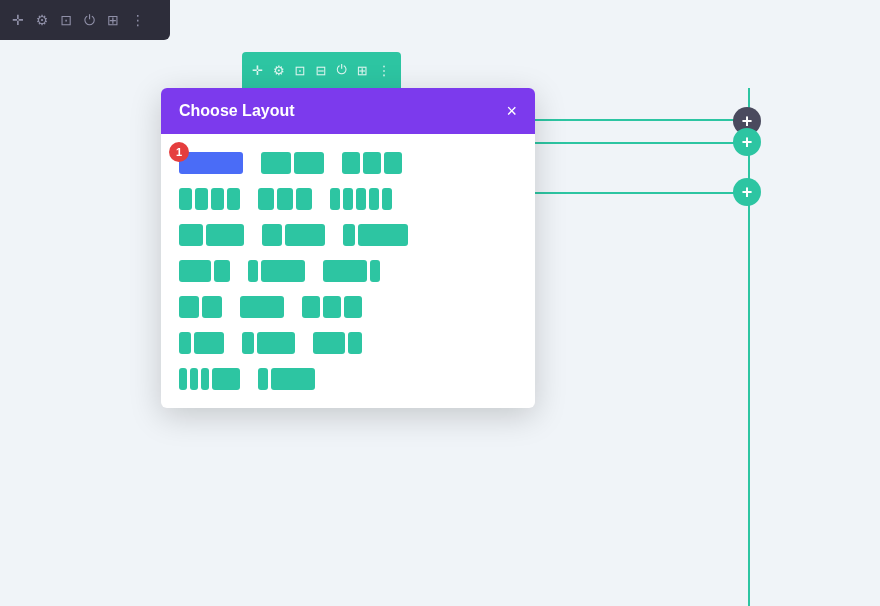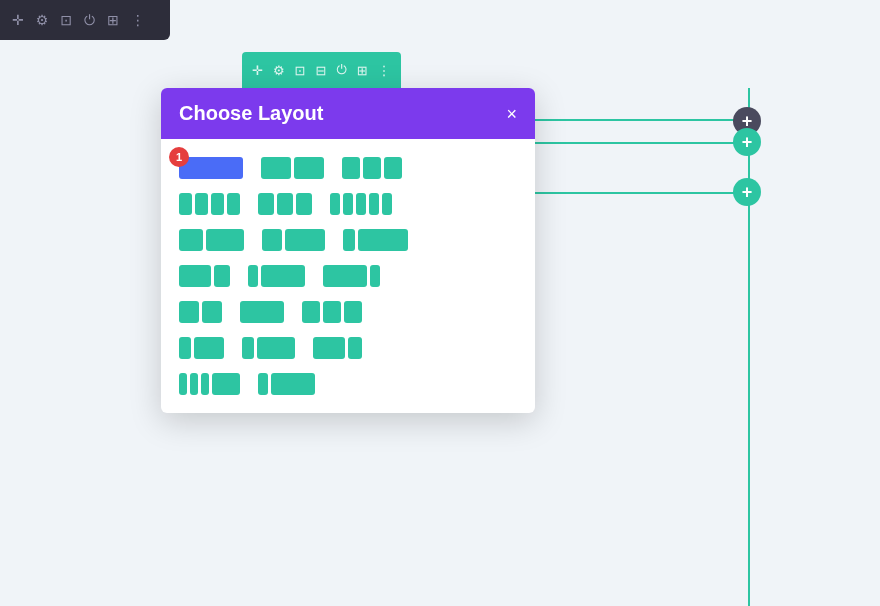--- a/index.html
+++ b/index.html
@@ -106,21 +106,21 @@
     }
     .modal-header {
       background: #7c3aed;
       padding: 14px 18px;
       display: flex;
       align-items: center;
       justify-content: space-between;
     }
     .modal-title {
       color: white;
-      font-size: 20px;
+      font-size: 16px;
       font-weight: 600;
     }
     .modal-close {
       color: white;
       font-size: 18px;
       cursor: pointer;
       background: none;
       border: none;
       line-height: 1;
     }

